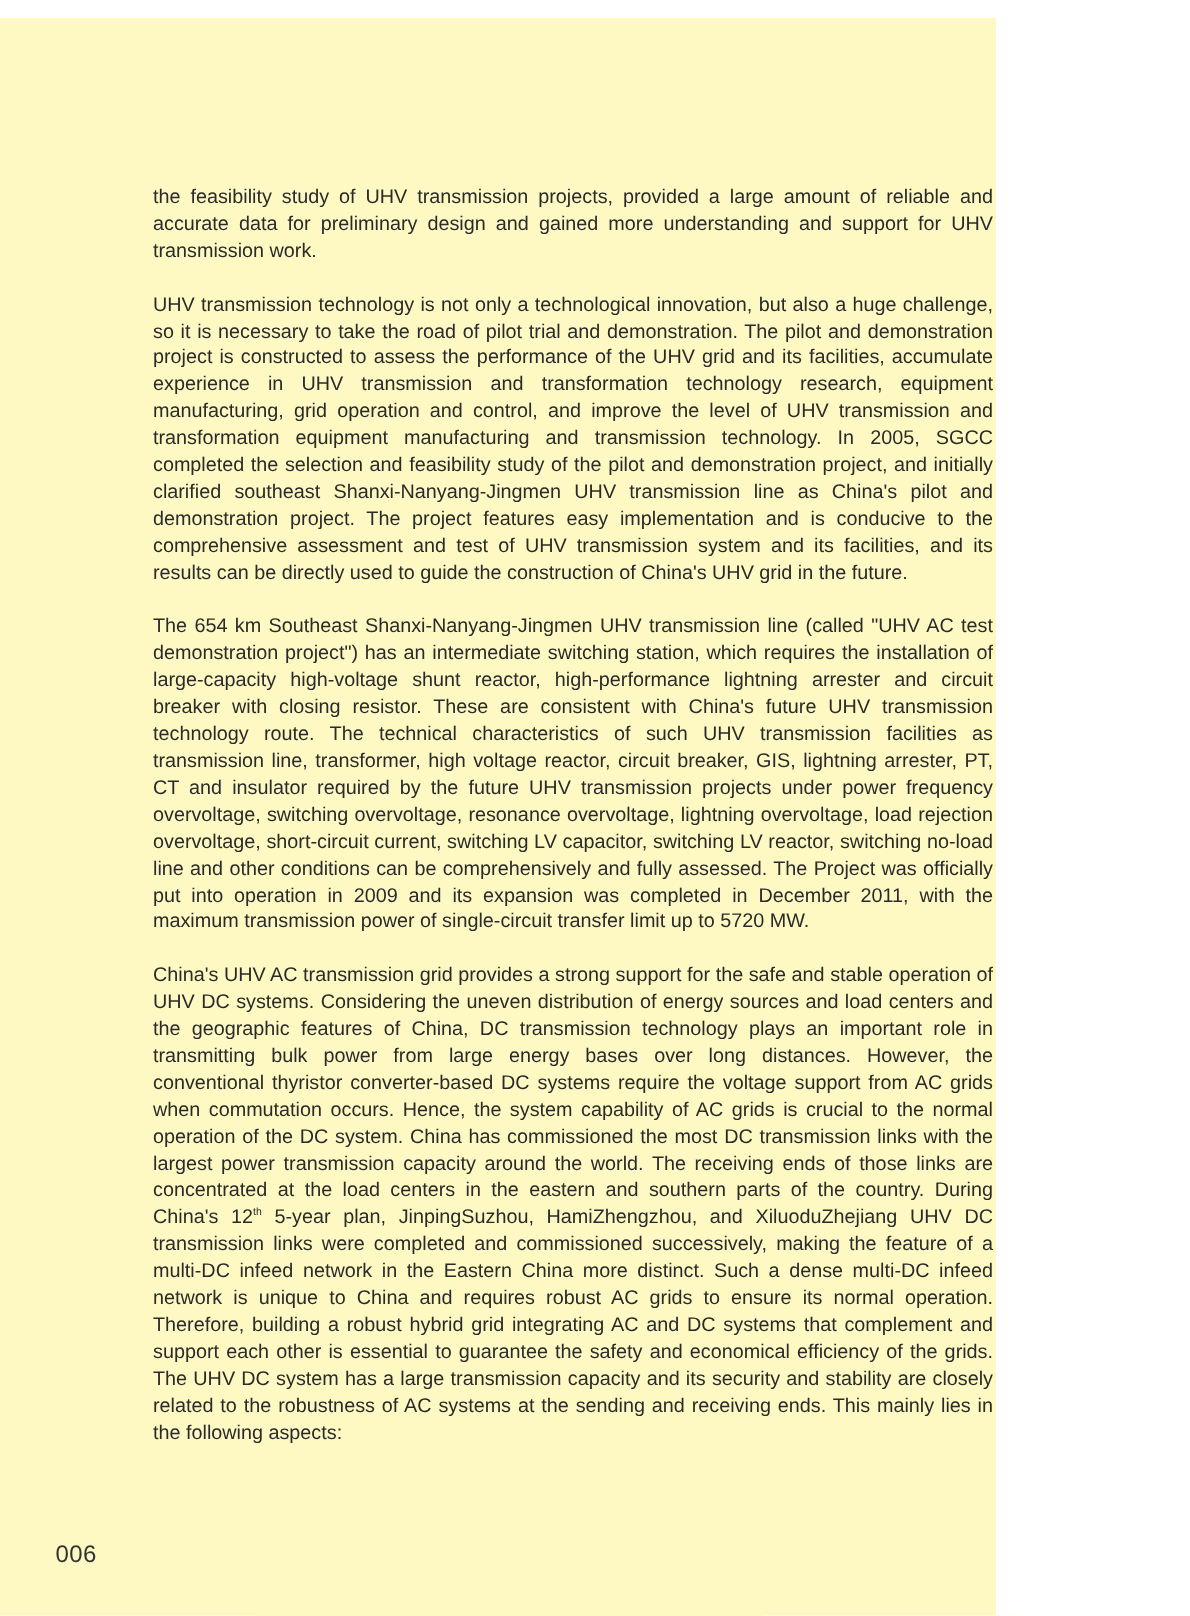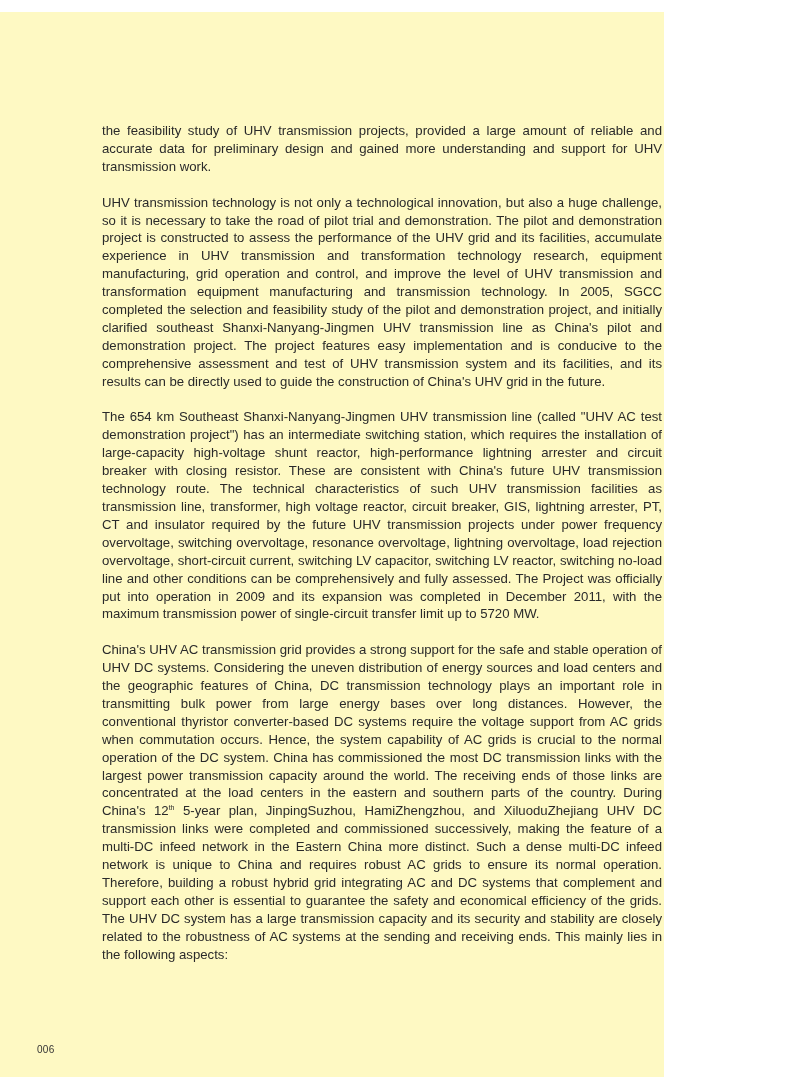--- a/index.html
+++ b/index.html
@@ -8,23 +8,22 @@
   .content {
     position: absolute; left: 102px; top: 110px; width: 560px;
     font-family: "Liberation Sans", sans-serif;
     font-size: 13.2px; line-height: 17.9px; color: #2a2a2a;
     text-align: justify;
   }
   .content p { margin: 0 0 17.9px 0; }
   .content sup { font-size: 7px; line-height: 0; vertical-align: 5px; }
   .page-number {
     position: absolute; left: 37px; top: 1016px;
-    font-family: "Liberation Sans", sans-serif; font-size: 10px; color: #333;
+    font-family: "Liberation Sans", sans-serif; font-size: 16px; color: #333;
     letter-spacing: 0.3px;
-    margin-top: 16px;
   }
 </style>
 </head>
 <body>
 
 <div class="page">
   <div class="content">
     <p>the feasibility study of UHV transmission projects, provided a large amount of reliable and accurate data for preliminary design and gained more understanding and support for UHV transmission work.</p>
     <p>UHV transmission technology is not only a technological innovation, but also a huge challenge, so it is necessary to take the road of pilot trial and demonstration. The pilot and demonstration project is constructed to assess the performance of the UHV grid and its facilities, accumulate experience in UHV transmission and transformation technology research, equipment manufacturing, grid operation and control, and improve the level of UHV transmission and transformation equipment manufacturing and transmission technology. In 2005, SGCC completed the selection and feasibility study of the pilot and demonstration project, and initially clarified southeast Shanxi-Nanyang-Jingmen UHV transmission line as China's pilot and demonstration project. The project features easy implementation and is conducive to the comprehensive assessment and test of UHV transmission system and its facilities, and its results can be directly used to guide the construction of China's UHV grid in the future.</p>
     <p>The 654 km Southeast Shanxi-Nanyang-Jingmen UHV transmission line (called "UHV AC test demonstration project") has an intermediate switching station, which requires the installation of large-capacity high-voltage shunt reactor, high-performance lightning arrester and circuit breaker with closing resistor. These are consistent with China's future UHV transmission technology route. The technical characteristics of such UHV transmission facilities as transmission line, transformer, high voltage reactor, circuit breaker, GIS, lightning arrester, PT, CT and insulator required by the future UHV transmission projects under power frequency overvoltage, switching overvoltage, resonance overvoltage, lightning overvoltage, load rejection overvoltage, short-circuit current, switching LV capacitor, switching LV reactor, switching no-load line and other conditions can be comprehensively and fully assessed. The Project was officially put into operation in 2009 and its expansion was completed in December 2011, with the maximum transmission power of single-circuit transfer limit up to 5720 MW.</p>

